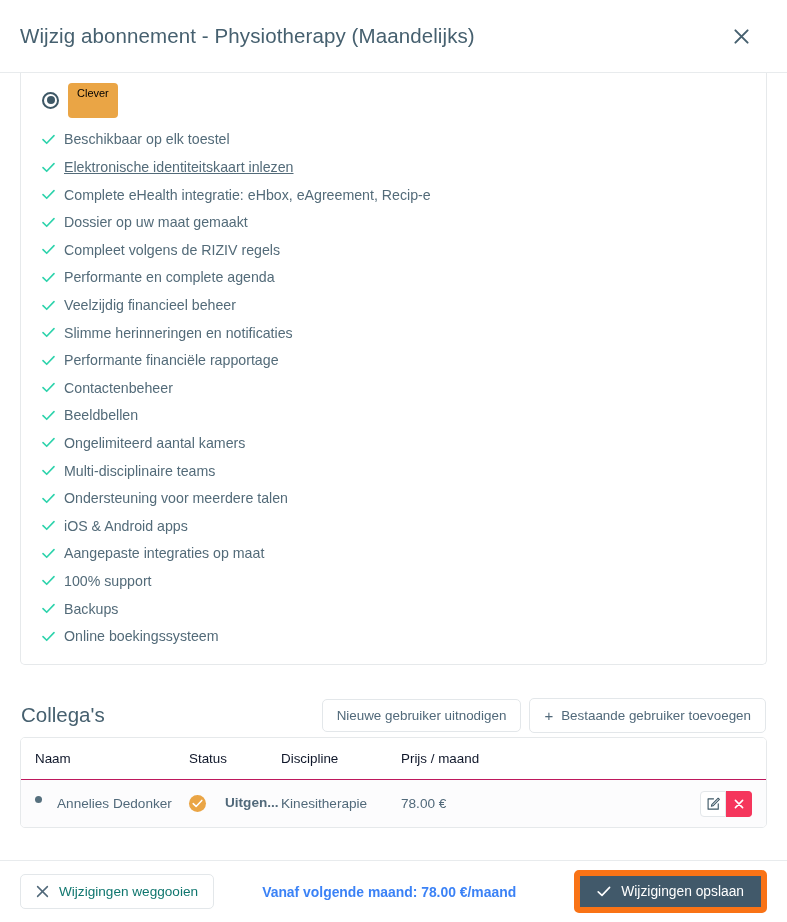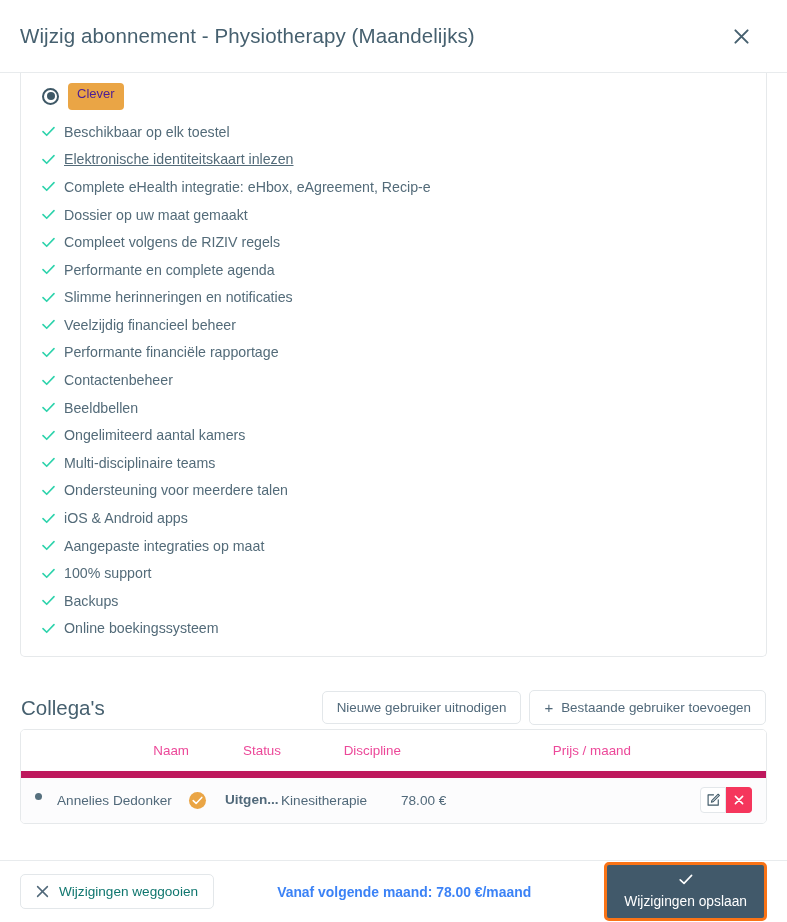--- a/index.html
+++ b/index.html
@@ -78,23 +78,23 @@
     cursor: pointer;
     background: #fff;
   }
   .radio-inner {
     width: 8px; height: 8px; border-radius: 50%;
     background: #3e5866;
   }
   .plan-badge {
     display: inline-block;
     background: #eaa545;
-    color: #4c1d95;
-    font-size: 13px;
-    padding: 4px 9px 8px 9px;
+    color: #000000;
+    font-size: 11px;
+    padding: 4px 9px 18px 9px;
     border-radius: 4px;
     line-height: 1.15;
     white-space: nowrap;
   }
 
   .feature-list { list-style: none; margin: 0; padding: 0 0 0 21px; }
   .feature-item {
     display: flex; align-items: center;
     gap: 0;
     height: 27.6px;
@@ -144,26 +144,26 @@
 
   
   .table-card {
     border: 1px solid #e6e9eb;
     border-radius: 5px;
     background: #ffffff;
     overflow: hidden;
   }
   table.colleagues { width: 100%; border-collapse: collapse; }
   table.colleagues th {
-    text-align: right;
+    text-align: left;
     font-size: 13.4px;
     font-weight: 400;
-    color: #ec4899;
+    color: #0f172a;
     padding: 13px 0 13px 0;
-    border-bottom: 7px solid #be185d;
+    border-bottom: 1px solid #be185d;
     background: #ffffff;
   }
   table.colleagues td {
     font-size: 13.6px;
     color: #51697a;
     padding: 0;
     height: 48px;
     vertical-align: middle;
     background: #fcfcfd;
   }
@@ -235,26 +235,26 @@
     font-weight: bold;
     color: #3b82f6;
     white-space: nowrap;
     padding-right: 10px;
   }
   .btn-save {
     font-family: "Liberation Sans", sans-serif;
     font-size: 13.8px;
     color: #ffffff;
     background: #41596a;
-    border: 3px solid #f97316;
+    border: 6px solid #f97316;
     border-radius: 5px;
     padding: 9px 17px;
     cursor: pointer;
     display: inline-flex; align-items: center; gap: 10px;
-    line-height: 1; white-space: nowrap; flex-direction: column;
+    line-height: 1; white-space: nowrap;
   }
 </style>
 </head>
 <body>
 
 <div class="modal">
 
   <div class="modal-header">
     <div class="modal-title">Wijzig abonnement - Physiotherapy (Maandelijks)</div>
     <button class="close-btn" aria-label="Sluiten">
@@ -322,29 +322,29 @@
               </svg>
           </span>
           <span class="feature-text">Performante en complete agenda</span>
         </li>
         <li class="feature-item">
           <span class="check-ico">
             <svg width="13" height="11" viewBox="0 0 13 11">
                 <path d="M1 5.6 L4.7 9.3 L12 1.6" stroke="#2ed3ac" stroke-width="1.6" fill="none" stroke-linecap="round" stroke-linejoin="round"></path>
               </svg>
           </span>
+          <span class="feature-text">Veelzijdig financieel beheer</span>
+        </li>
+        <li class="feature-item">
+          <span class="check-ico">
+            <svg width="13" height="11" viewBox="0 0 13 11">
+                <path d="M1 5.6 L4.7 9.3 L12 1.6" stroke="#2ed3ac" stroke-width="1.6" fill="none" stroke-linecap="round" stroke-linejoin="round"></path>
+              </svg>
+          </span>
           <span class="feature-text">Slimme herinneringen en notificaties</span>
-        </li>
-        <li class="feature-item">
-          <span class="check-ico">
-            <svg width="13" height="11" viewBox="0 0 13 11">
-                <path d="M1 5.6 L4.7 9.3 L12 1.6" stroke="#2ed3ac" stroke-width="1.6" fill="none" stroke-linecap="round" stroke-linejoin="round"></path>
-              </svg>
-          </span>
-          <span class="feature-text">Veelzijdig financieel beheer</span>
         </li>
         <li class="feature-item">
           <span class="check-ico">
             <svg width="13" height="11" viewBox="0 0 13 11">
                 <path d="M1 5.6 L4.7 9.3 L12 1.6" stroke="#2ed3ac" stroke-width="1.6" fill="none" stroke-linecap="round" stroke-linejoin="round"></path>
               </svg>
           </span>
           <span class="feature-text">Performante financiële rapportage</span>
         </li>
         <li class="feature-item">

